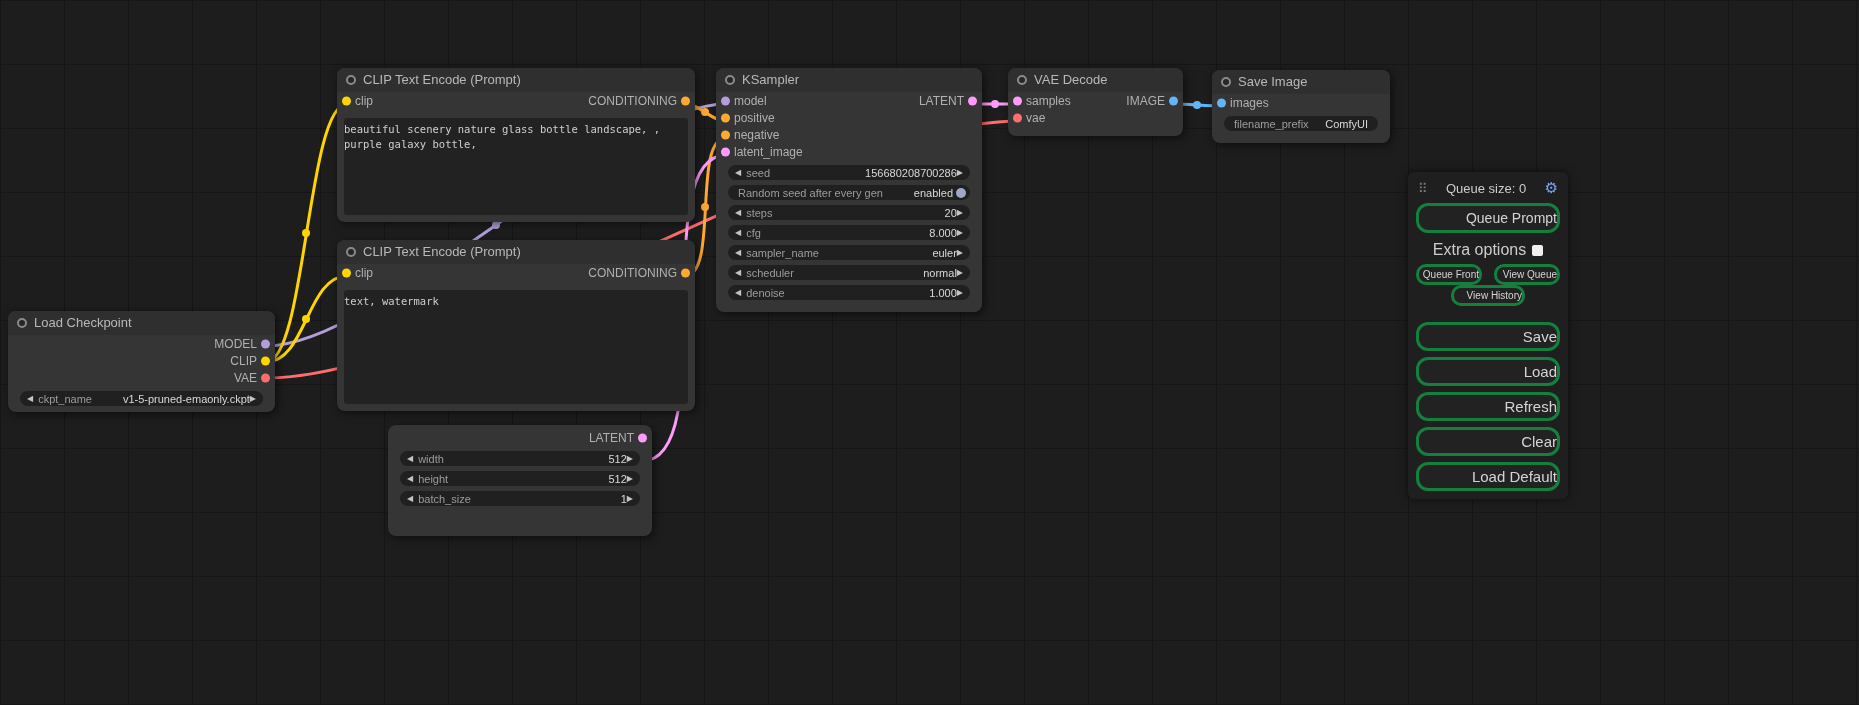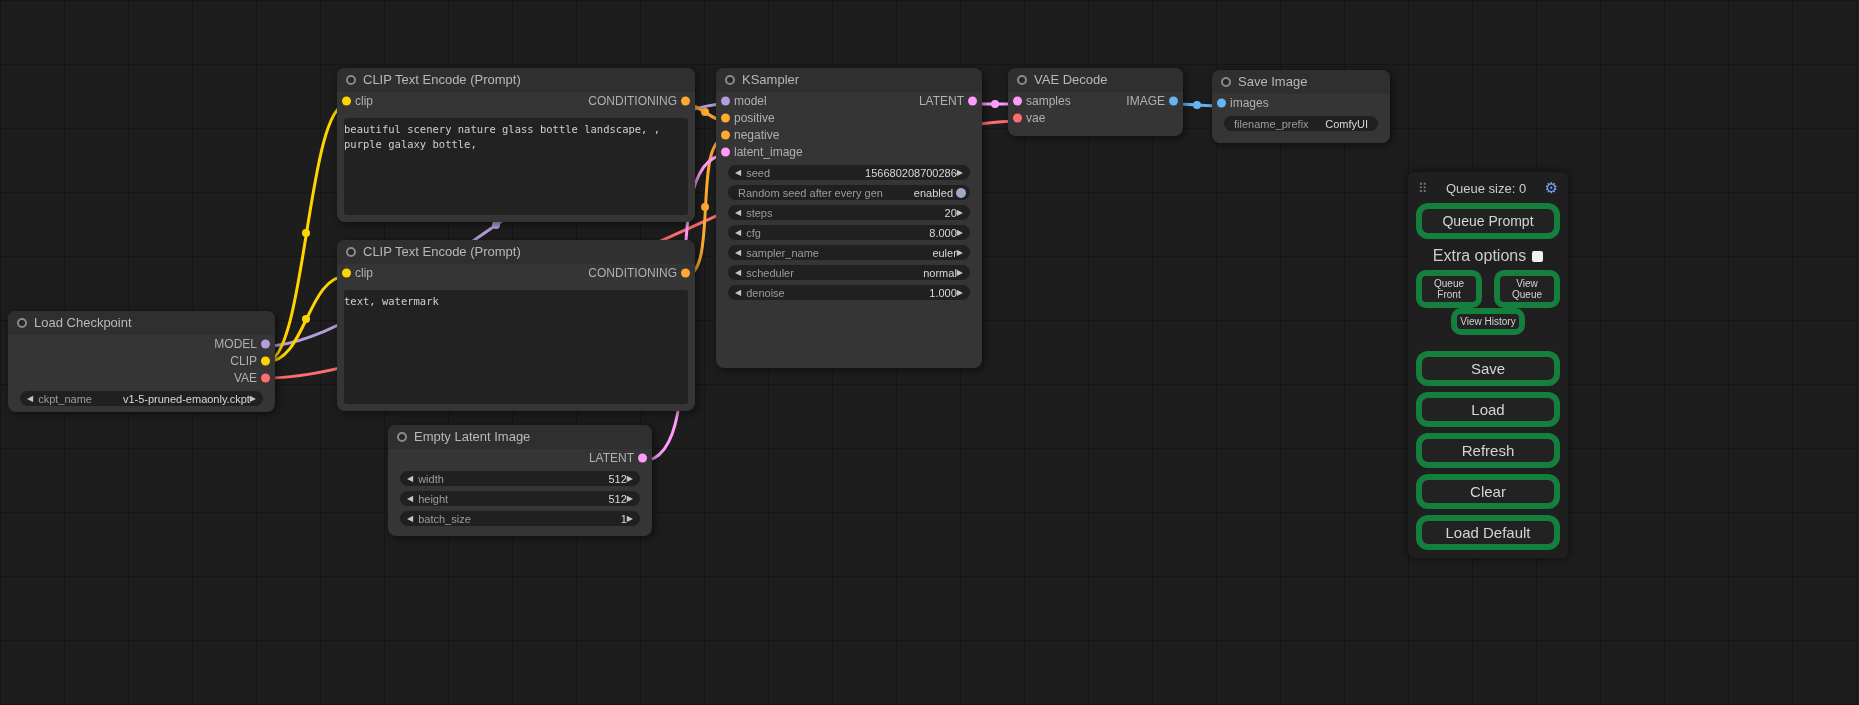--- a/index.html
+++ b/index.html
@@ -65,22 +65,22 @@
   .queue-panel {
     position:absolute; left:1408px; top:172px; width:160px; z-index:3;
     background:#1f1f1f; border-radius:6px; padding:8px;
     box-shadow:0 0 10px rgba(0,0,0,.6); color:#ccc;
   }
   .qp-header { display:flex; align-items:center; height:16px; padding:0 2px; }
   .qp-drag { color:#777; font-size:13px; cursor:grab; }
   .qp-size { flex:1; text-align:center; font-size:13px; color:#ccc; }
   .qp-gear { color:#7aa2f7; font-size:15px; cursor:pointer; line-height:14px; }
   .qp-btn {
-    display:block; width:100%; background:#222; border:6px solid #15803d;
-    color:#d4d4d4; border-radius:12px; text-align:center; cursor:pointer;
+    display:block; width:100%; background:#222; border:3px solid #15803d;
+    color:#d4d4d4; border-radius:12px; text-align:right; cursor:pointer;
     font-family:"Liberation Sans", sans-serif;
   }
   .qp-btn.big { font-size:15px; padding:3px 0; margin-top:6px; }
   .qp-btn.main { font-size:14px; padding:4px 0; margin-top:7px; }
   .qp-btn.small { font-size:10px; padding:2px 0; border-radius:10px; margin-top:0; }
   .qp-extra { display:flex; align-items:center; justify-content:center; margin-top:8px; font-size:16px; gap:6px; }
   .qp-checkbox { width:11px; height:11px; background:#f0f0f0; border-radius:2px; cursor:pointer; }
   .qp-row { display:flex; gap:12px; margin-top:5px; }
   .qp-row .qp-btn { flex:1; }
   .qp-vh { width:74px; margin:4px auto 2px; }
@@ -168,24 +168,20 @@
       <i class="dot in" style="background-color: rgb(255, 213, 0);"></i>
       <span>clip</span>
       <span class="spacer"></span>
       <span>CONDITIONING</span>
       <i class="dot out" style="background-color: rgb(255, 169, 49);"></i>
     </div>
     <div class="prompt-box" style="top:50px">text, watermark</div>
   </div>
 
   <div class="node" style="left:388px;top:425px;width:264px;height:111px">
-    <div class="node-title">
-      <span class="collapse-dot"></span>
-      <span>Empty Latent Image</span>
-    </div>
     <div class="srow">
       <span class="spacer"></span>
       <span>LATENT</span>
       <i class="dot out" style="background-color: rgb(255, 156, 249);"></i>
     </div>
     <div class="widget">
       <span class="arrow">◀</span>
       <span class="wname">width</span>
       <span class="wvalue">512</span>
       <span class="arrow">▶</span>
@@ -197,21 +193,21 @@
       <span class="arrow">▶</span>
     </div>
     <div class="widget">
       <span class="arrow">◀</span>
       <span class="wname">batch_size</span>
       <span class="wvalue">1</span>
       <span class="arrow">▶</span>
     </div>
   </div>
 
-  <div class="node" style="left:716px;top:68px;width:266px;height:300px">
+  <div class="node" style="left:716px;top:68px;width:266px;height:244px">
     <div class="node-title">
       <span class="collapse-dot"></span>
       <span>KSampler</span>
     </div>
     <div class="srow">
       <i class="dot in" style="background-color: rgb(179, 157, 219);"></i>
       <span>model</span>
       <span class="spacer"></span>
       <span>LATENT</span>
       <i class="dot out" style="background-color: rgb(255, 156, 249);"></i>

